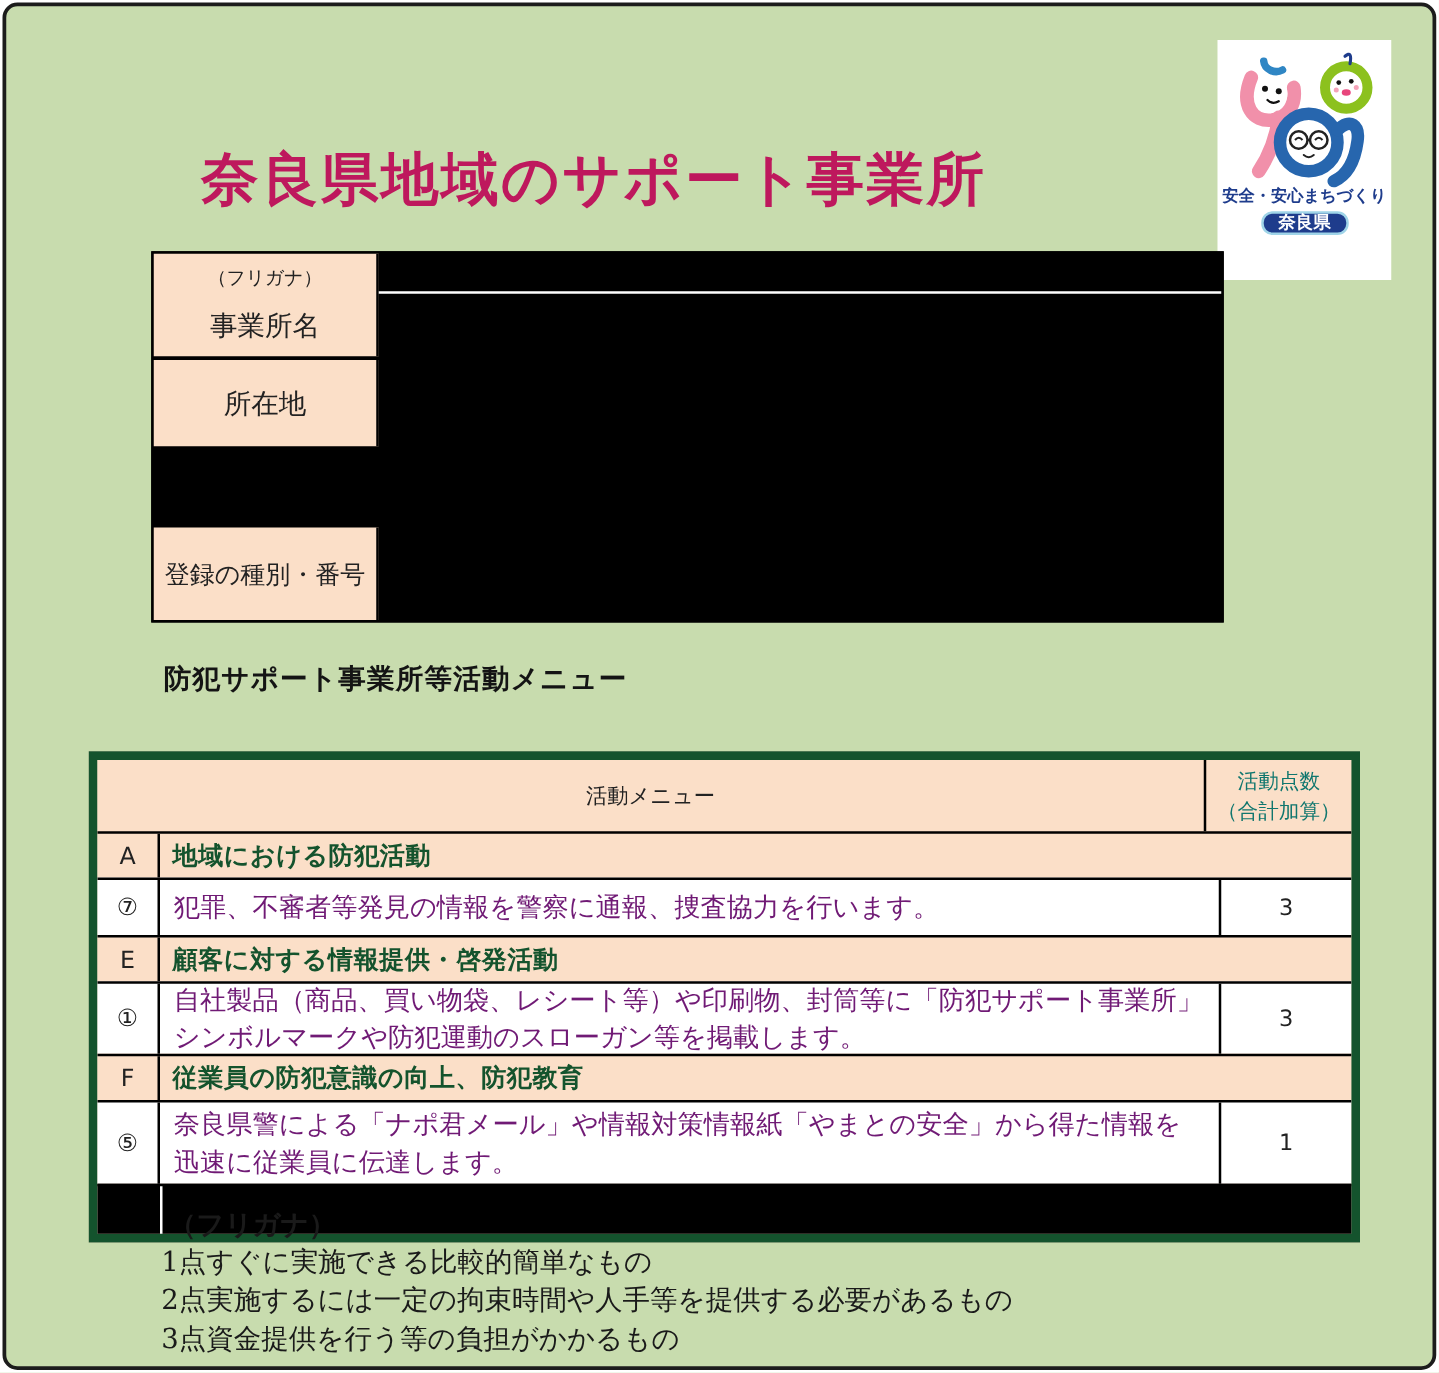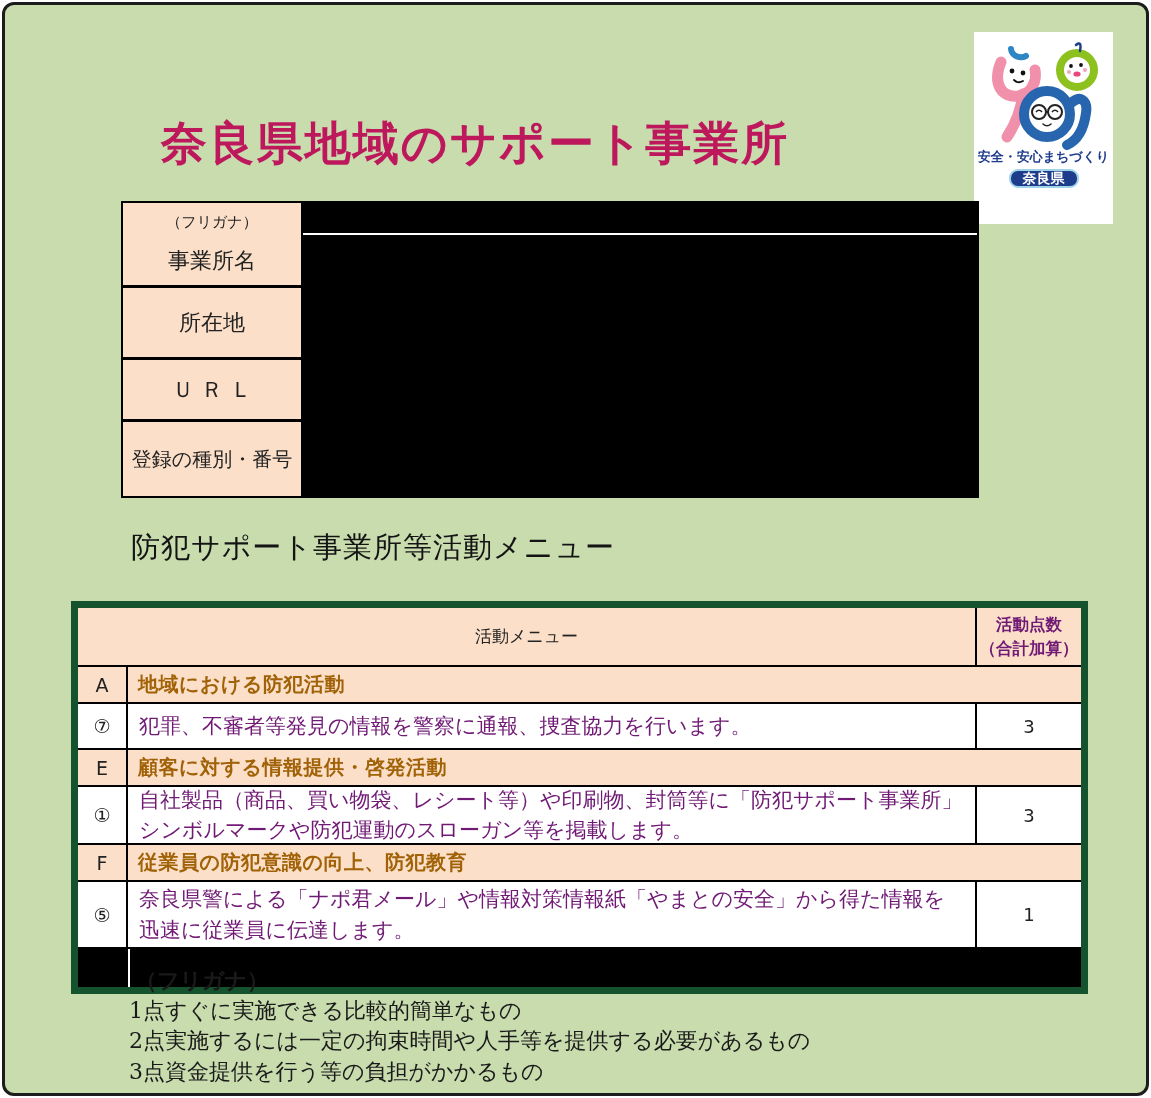--- a/index.html
+++ b/index.html
@@ -52,50 +52,50 @@
   .row-reg    { height: 77px; }
   .row-url .form-label { letter-spacing: 7px; padding-left: 7px; }
   .row-reg .form-label { font-size: 20px; }
   .furigana-line {
     position: absolute; left: 0; right: 0; top: 30px; height: 2px; background: #fff;
   }
 
   
   .section-title {
     position: absolute; left: 126px; top: 523px;
-    font-size: 29px; font-weight: 400; color: #141414; letter-spacing: 1px;
+    font-size: 22px; font-weight: 700; color: #141414; letter-spacing: 1px;
   }
 
   
   .menu-table {
     position: absolute; left: 66px; top: 568px; width: 1017px;
     border: 7px solid #14532d; background: #fbdfc8; margin-top: 28px;
   }
   .m-row { display: flex; align-items: stretch; }
   .m-row + .m-row { border-top: 2px solid #000; }
   .m-head { height: 57px; background: #fbdfc8; }
   .m-head .head-menu {
     flex: 1; display: flex; align-items: center; justify-content: center;
     font-size: 17px; color: #222;
   }
   .m-head .head-score {
-    width: 106px; border-left: 2px solid #000; display: flex; flex-direction: column;
+    width: 118px; border-left: 2px solid #000; display: flex; flex-direction: column;
     align-items: center; justify-content: center; font-size: 16.5px; line-height: 1.45;
-    color: #701a75; text-align: center; font-weight: bold;
+    color: #0f766e; text-align: center;
   }
   .m-cat { background: #fbdfc8; height: 37px; }
   .m-item { background: #ffffff; }
   .cell-code {
     width: 50px; border-right: 2px solid #000; display: flex;
     align-items: center; justify-content: center; font-size: 19px; color: #222;
     flex-shrink: 0;
   }
   .m-cat .cell-text {
     flex: 1; display: flex; align-items: center; padding: 0 10px;
-    font-size: 20px; font-weight: bold; color: #a16207; letter-spacing: 0.5px;
+    font-size: 20px; font-weight: bold; color: #14532d; letter-spacing: 0.5px;
   }
   .m-item .cell-text {
     flex: 1; display: flex; align-items: center; padding: 3px 11px;
     font-size: 21px; line-height: 1.45; color: #701a75;
   }
   .cell-score {
     width: 106px; border-left: 2px solid #000; display: flex;
     align-items: center; justify-content: center; font-size: 18px; color: #222;
     flex-shrink: 0;
   }
@@ -162,21 +162,20 @@
       </div>
       <div class="form-value">
         <div class="furigana-line"></div>
       </div>
     </div>
     <div class="form-row row-addr">
       <div class="form-label">所在地</div>
       <div class="form-value"></div>
     </div>
     <div class="form-row row-url">
-      <div class="form-label">ＵＲＬ</div>
       <div class="form-value"></div>
     </div>
     <div class="form-row row-reg">
       <div class="form-label">登録の種別・番号</div>
       <div class="form-value"></div>
     </div>
   </div>
 
   <div class="section-title">防犯サポート事業所等活動メニュー</div>
 

